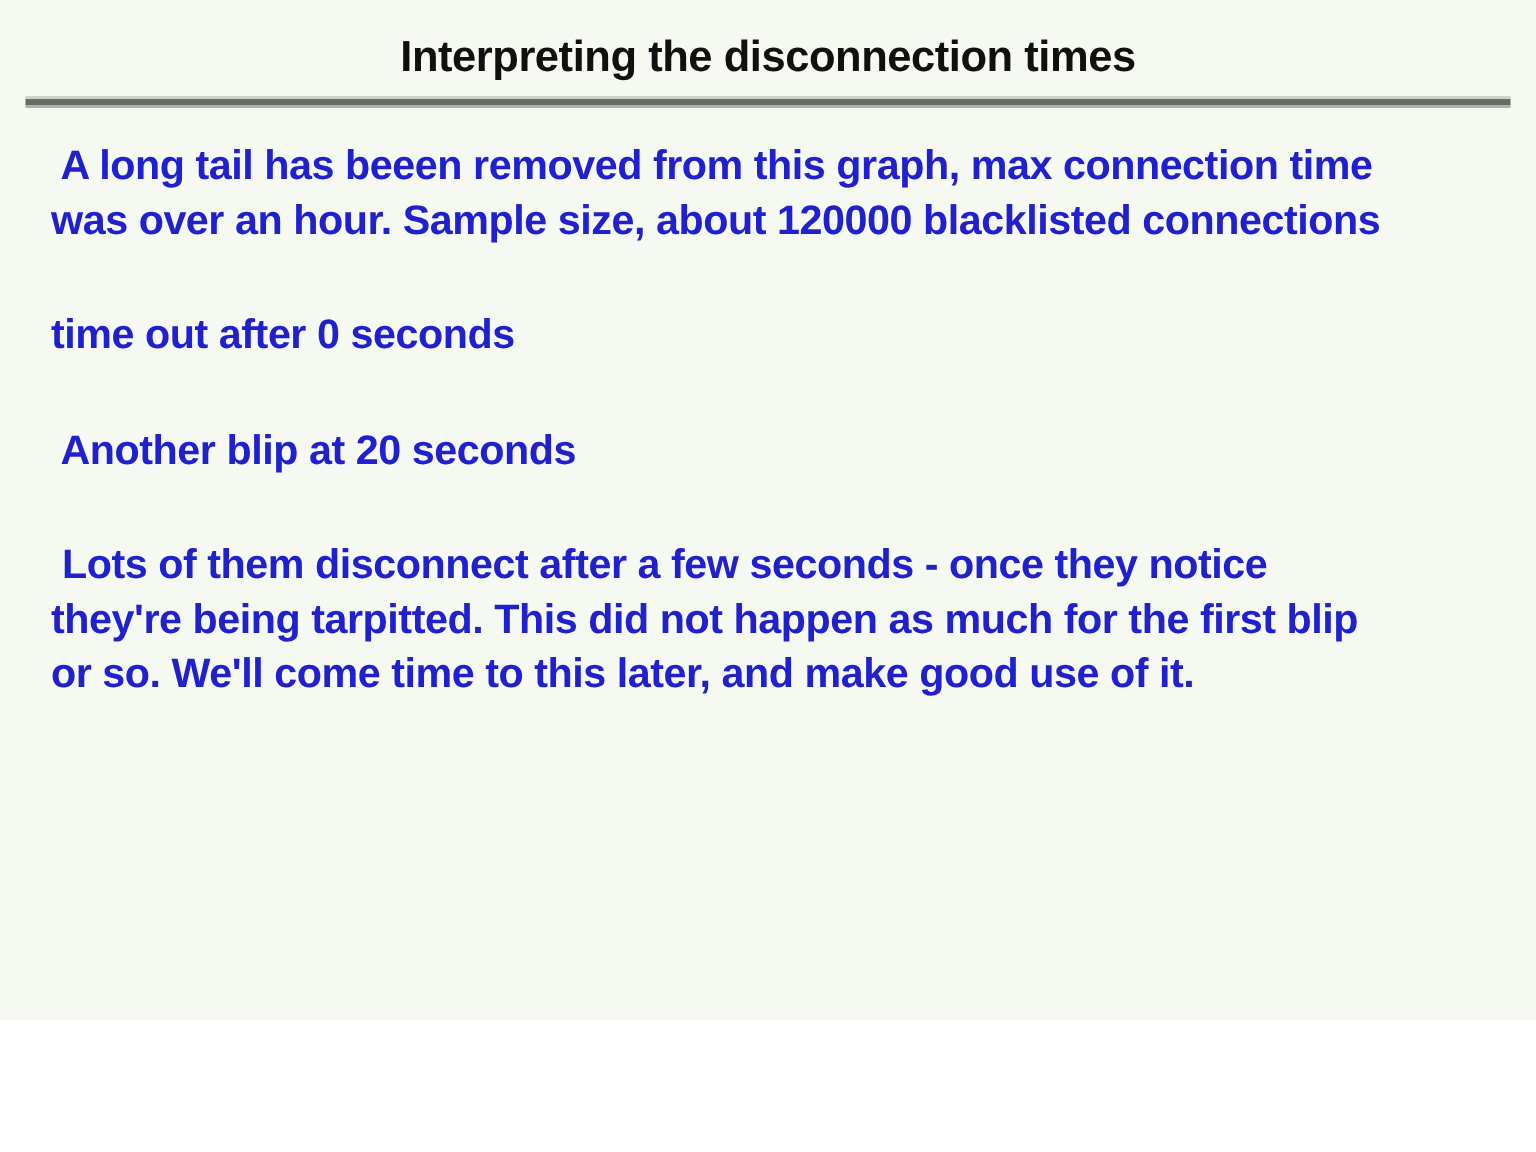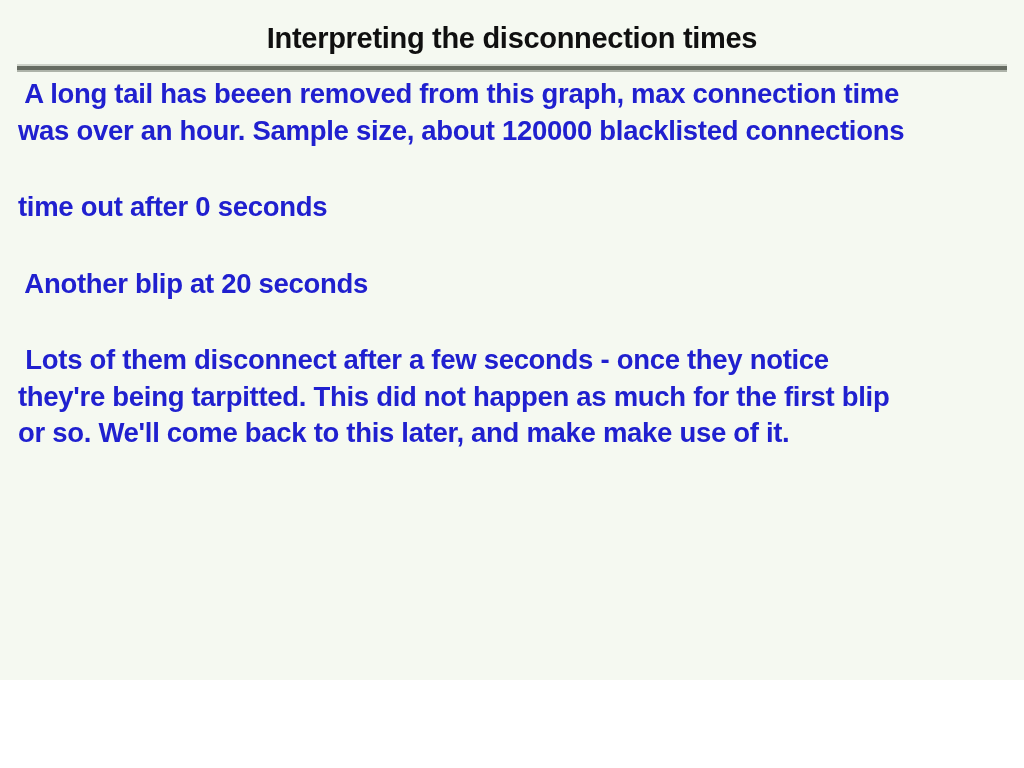--- a/index.html
+++ b/index.html
@@ -44,21 +44,21 @@
     position: absolute;
     top: 76px;
     left: 18px;
     width: 992px;
     color: var(--body, #2020cf);
     font-size: 27.5px;
     font-weight: bold;
     line-height: 36.5px;
     letter-spacing: -0.3px;
   }
-  .para { margin: 0; }
+  .para { margin: 16px; }
   .para + .para { margin-top: 40px; }
   .text-line { white-space: pre; }
 </style>
 </head>
 <body>
 
 <div id="slide" style="--bg: #f5f9f1; --title: #101010; --body: #2020cf; --rule-dark: #666c62; --rule-hi: #cdd2c9; --rule-lo: #adb3a9;">
   <div id="slide-title">Interpreting the disconnection times</div>
 
   <div id="title-rule" class="rule"></div>
@@ -70,18 +70,18 @@
       </div>
       <div class="para">
         <div class="text-line">time out after 0 seconds</div>
       </div>
       <div class="para">
         <div class="text-line"> Another blip at 20 seconds</div>
       </div>
       <div class="para">
         <div class="text-line"> Lots of them disconnect after a few seconds - once they notice</div>
         <div class="text-line">they're being tarpitted. This did not happen as much for the first blip</div>
-        <div class="text-line">or so. We'll come back to this later, and make make use of it.</div>
+        <div class="text-line">or so. We'll come time to this later, and make good use of it.</div>
       </div>
     </div>
 
   <div id="footer-rule" class="rule"></div>
 </div>
 
 </body></html>

